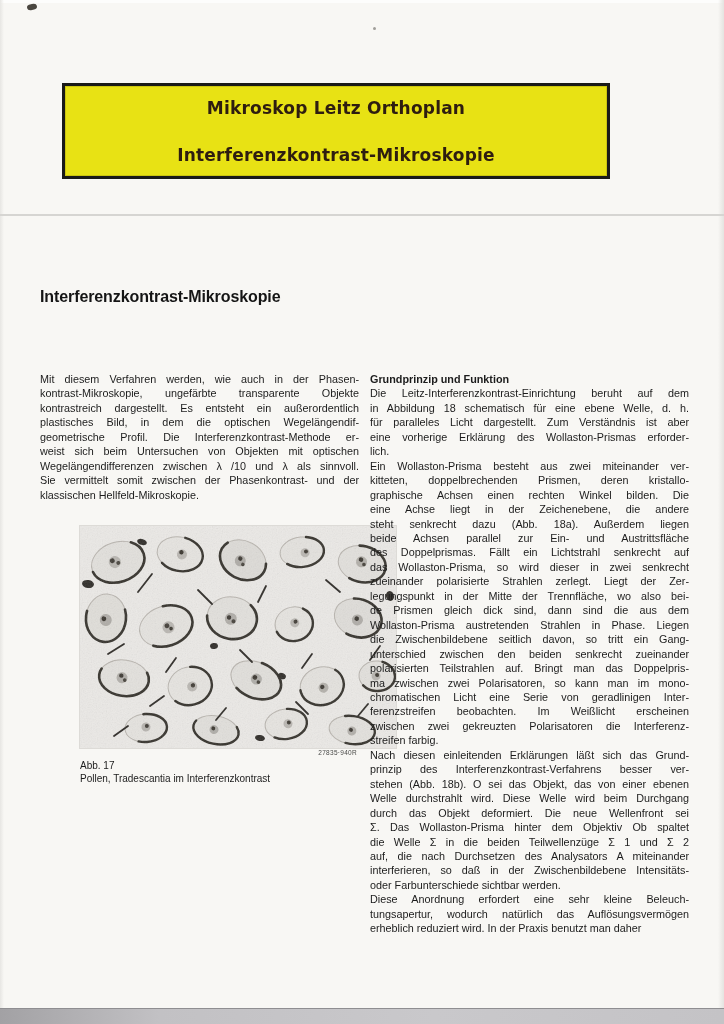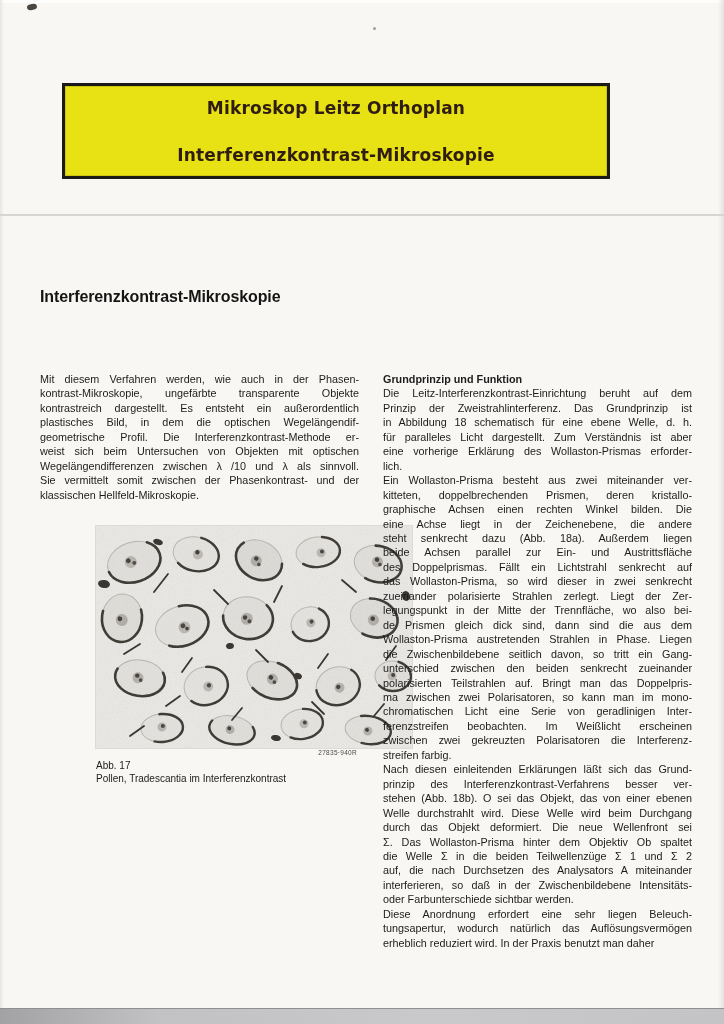--- a/index.html
+++ b/index.html
@@ -37,28 +37,28 @@
   }
   .divider{position:absolute;left:0;top:214px;width:724px;height:2px;background:#d6d5d2;}
 
   h1.page-heading{
     position:absolute;left:40px;top:288px;margin:0;
     font-size:16px;font-weight:bold;color:#151515;letter-spacing:-0.1px;
   }
 
   .columns{
     position:absolute;left:40px;top:372px;width:652px;
-    display:flex;column-gap:24px;
+    display:flex;column-gap:11px;
   }
   .col{width:319px;font-size:10.8px;line-height:14.45px;color:#1c1c1c;}
   .jline{text-align:justify;text-align-last:justify;hyphens:none;}
   .jline.last{text-align-last:left;}
   .colhead{font-weight:bold;line-height:14.45px;}
 
-  figure{margin:24px 0 0 16px;padding-left:40px;}
+  figure{margin:24px 0 0 0;padding-left:40px;}
   .micrograph{display:block;background:#ebe9e6;box-shadow:0 0 0 1px #dddbd7;}
   .figref{
     font-size:6.5px;line-height:9px;color:#4a4a48;
     text-align:right;padding-right:2px;letter-spacing:.3px;
   }
   figcaption{margin-top:3px;font-size:10px;line-height:12.5px;color:#1c1c1c;}
 </style>
 </head>
 <body>
 
@@ -258,21 +258,20 @@
         <div>Abb. 17</div>
         <div>Pollen, Tradescantia im Interferenzkontrast</div>
       </figcaption>
     </figure>
   </div>
 
   <div class="col">
     <div class="colhead">Grundprinzip und Funktion</div>
     <div>
         <div class="jline">Die Leitz-Interferenzkontrast-Einrichtung beruht auf dem</div>
-        <div class="jline">Prinzip der Zweistrahlinterferenz. Das Grundprinzip ist</div>
         <div class="jline">in Abbildung 18 schematisch für eine ebene Welle, d. h.</div>
         <div class="jline">für paralleles Licht dargestellt. Zum Verständnis ist aber</div>
         <div class="jline">eine vorherige Erklärung des Wollaston-Prismas erforder-</div>
         <div class="jline last">lich.</div>
         <div class="jline">Ein Wollaston-Prisma besteht aus zwei miteinander ver-</div>
         <div class="jline">kitteten, doppelbrechenden Prismen, deren kristallo-</div>
         <div class="jline">graphische Achsen einen rechten Winkel bilden. Die</div>
         <div class="jline">eine Achse liegt in der Zeichenebene, die andere</div>
         <div class="jline">steht senkrecht dazu (Abb. 18a). Außerdem liegen</div>
         <div class="jline">beide Achsen parallel zur Ein- und Austrittsfläche</div>
@@ -293,21 +292,21 @@
         <div class="jline">Nach diesen einleitenden Erklärungen läßt sich das Grund-</div>
         <div class="jline">prinzip des Interferenzkontrast-Verfahrens besser ver-</div>
         <div class="jline">stehen (Abb. 18b). O sei das Objekt, das von einer ebenen</div>
         <div class="jline">Welle durchstrahlt wird. Diese Welle wird beim Durchgang</div>
         <div class="jline">durch das Objekt deformiert. Die neue Wellenfront sei</div>
         <div class="jline">Σ. Das Wollaston-Prisma hinter dem Objektiv Ob spaltet</div>
         <div class="jline">die Welle Σ in die beiden Teilwellenzüge Σ 1 und Σ 2</div>
         <div class="jline">auf, die nach Durchsetzen des Analysators A miteinander</div>
         <div class="jline">interferieren, so daß in der Zwischenbildebene Intensitäts-</div>
         <div class="jline last">oder Farbunterschiede sichtbar werden.</div>
-        <div class="jline">Diese Anordnung erfordert eine sehr liegen Beleuch-</div>
+        <div class="jline">Diese Anordnung erfordert eine sehr kleine Beleuch-</div>
         <div class="jline">tungsapertur, wodurch natürlich das Auflösungsvermögen</div>
         <div class="jline last">erheblich reduziert wird. In der Praxis benutzt man daher</div>
       </div>
   </div>
 
 </div>
 
 <div class="bottom-strip"></div>
 
 </body></html>

